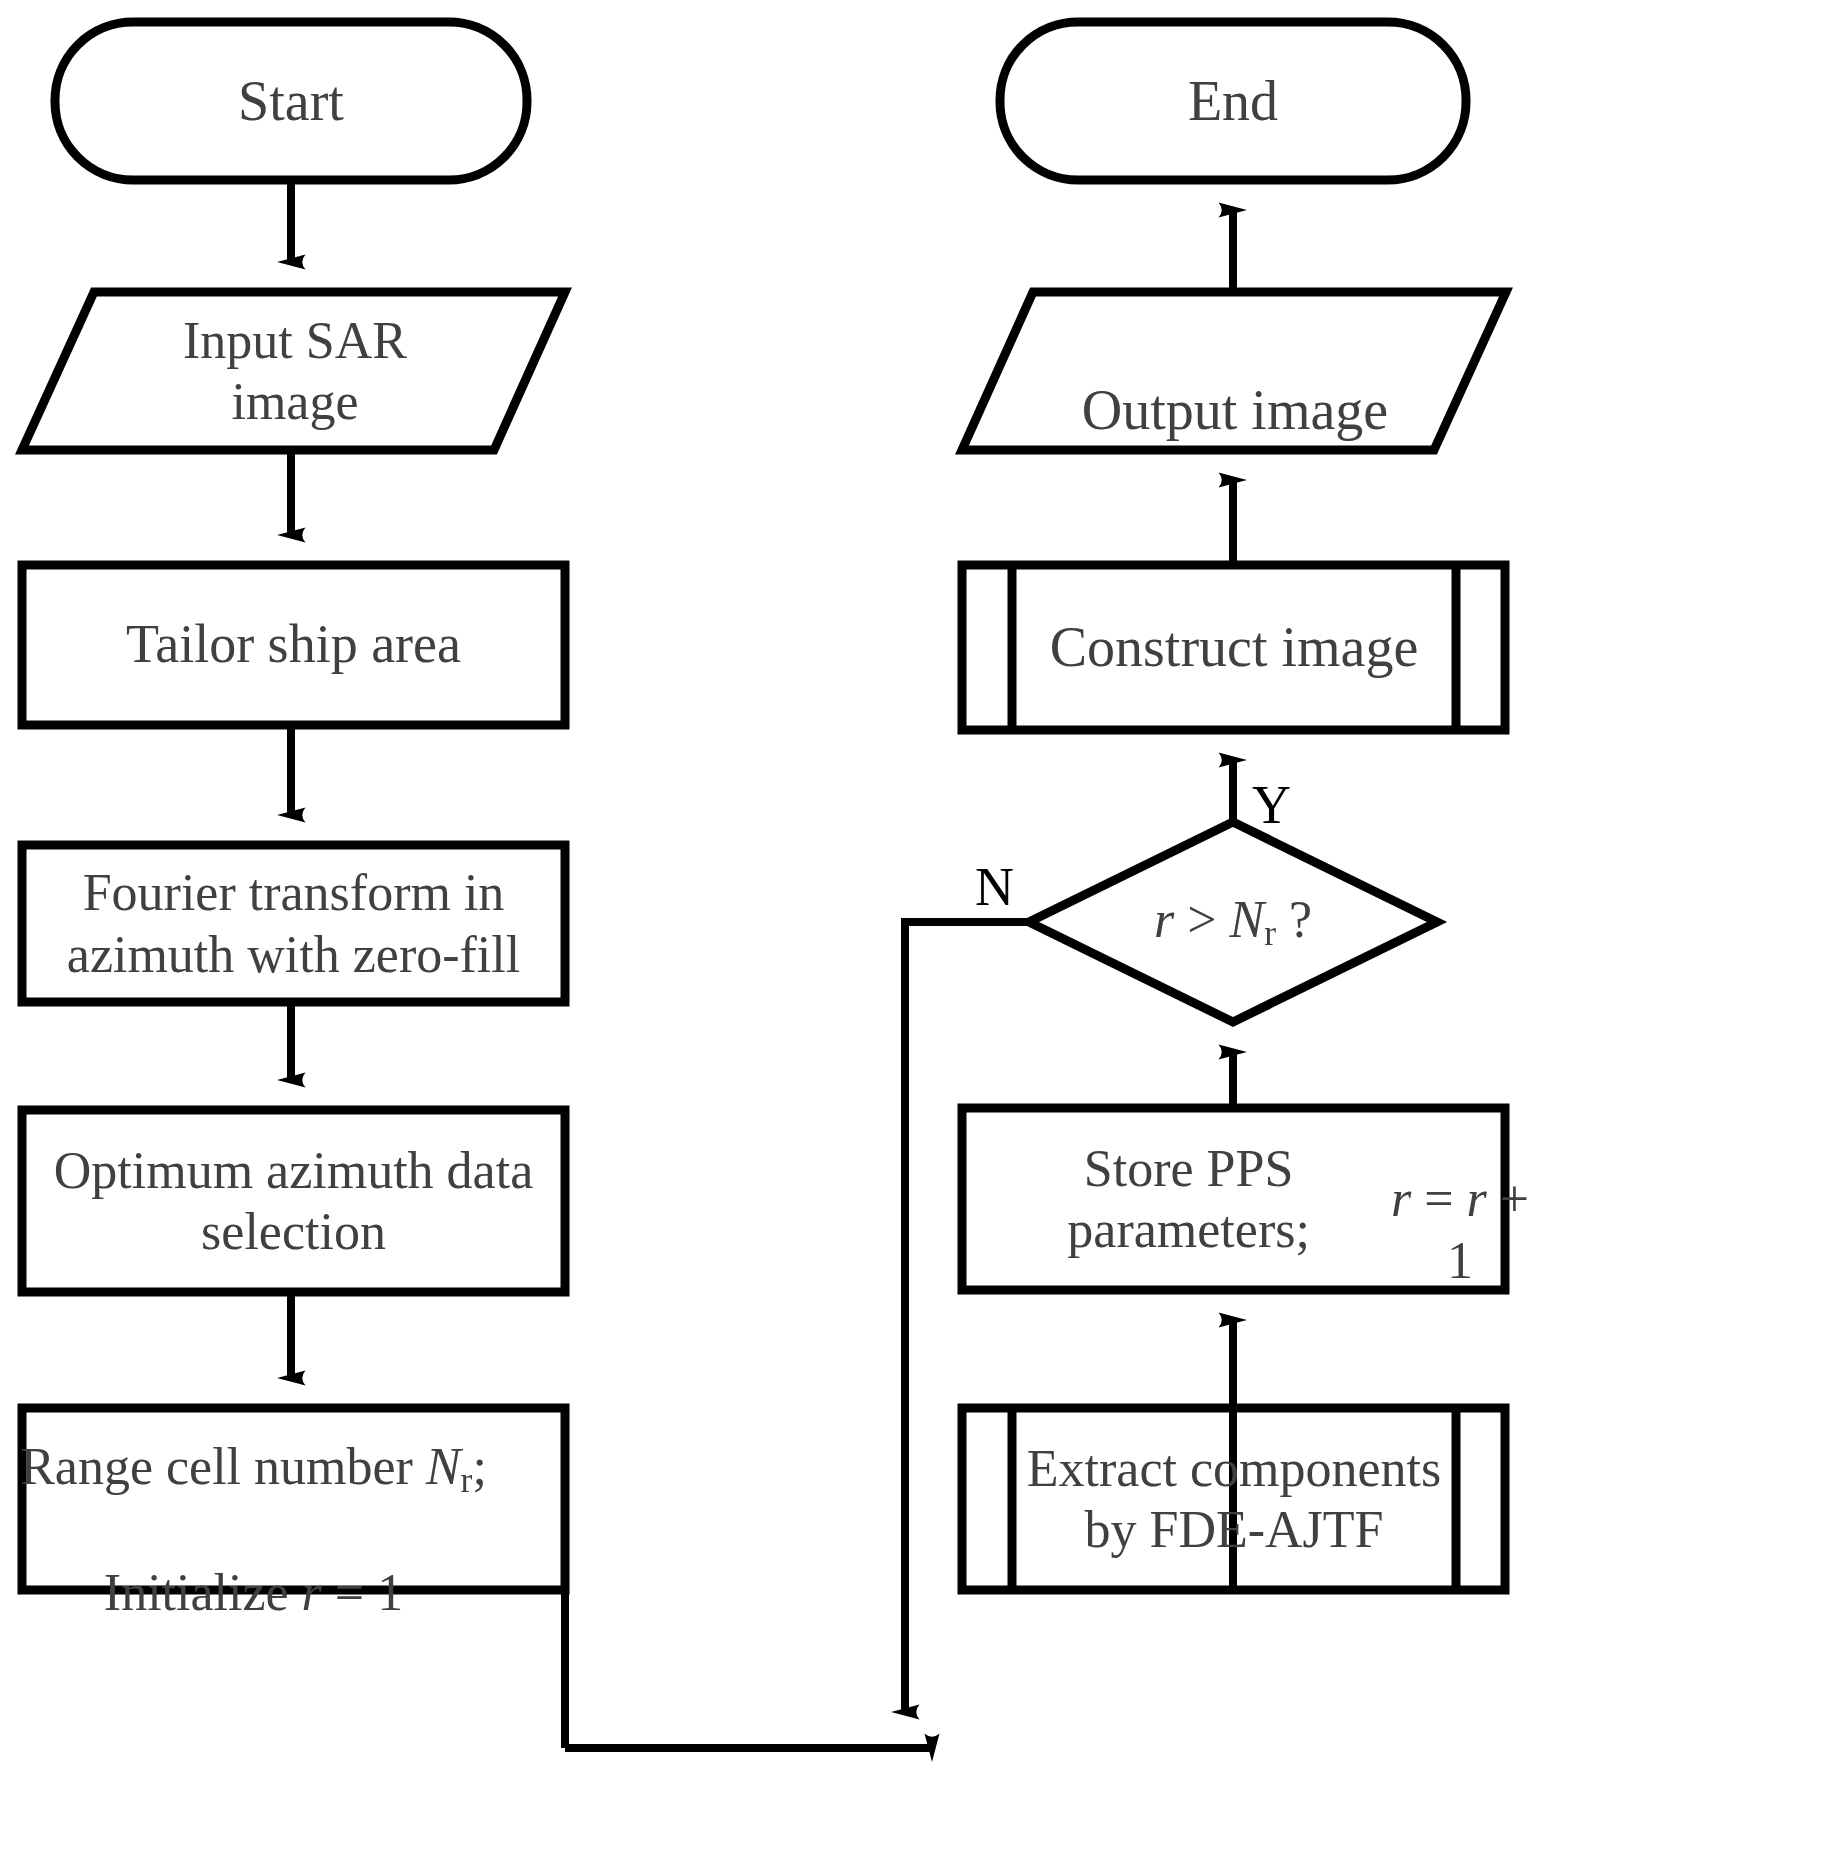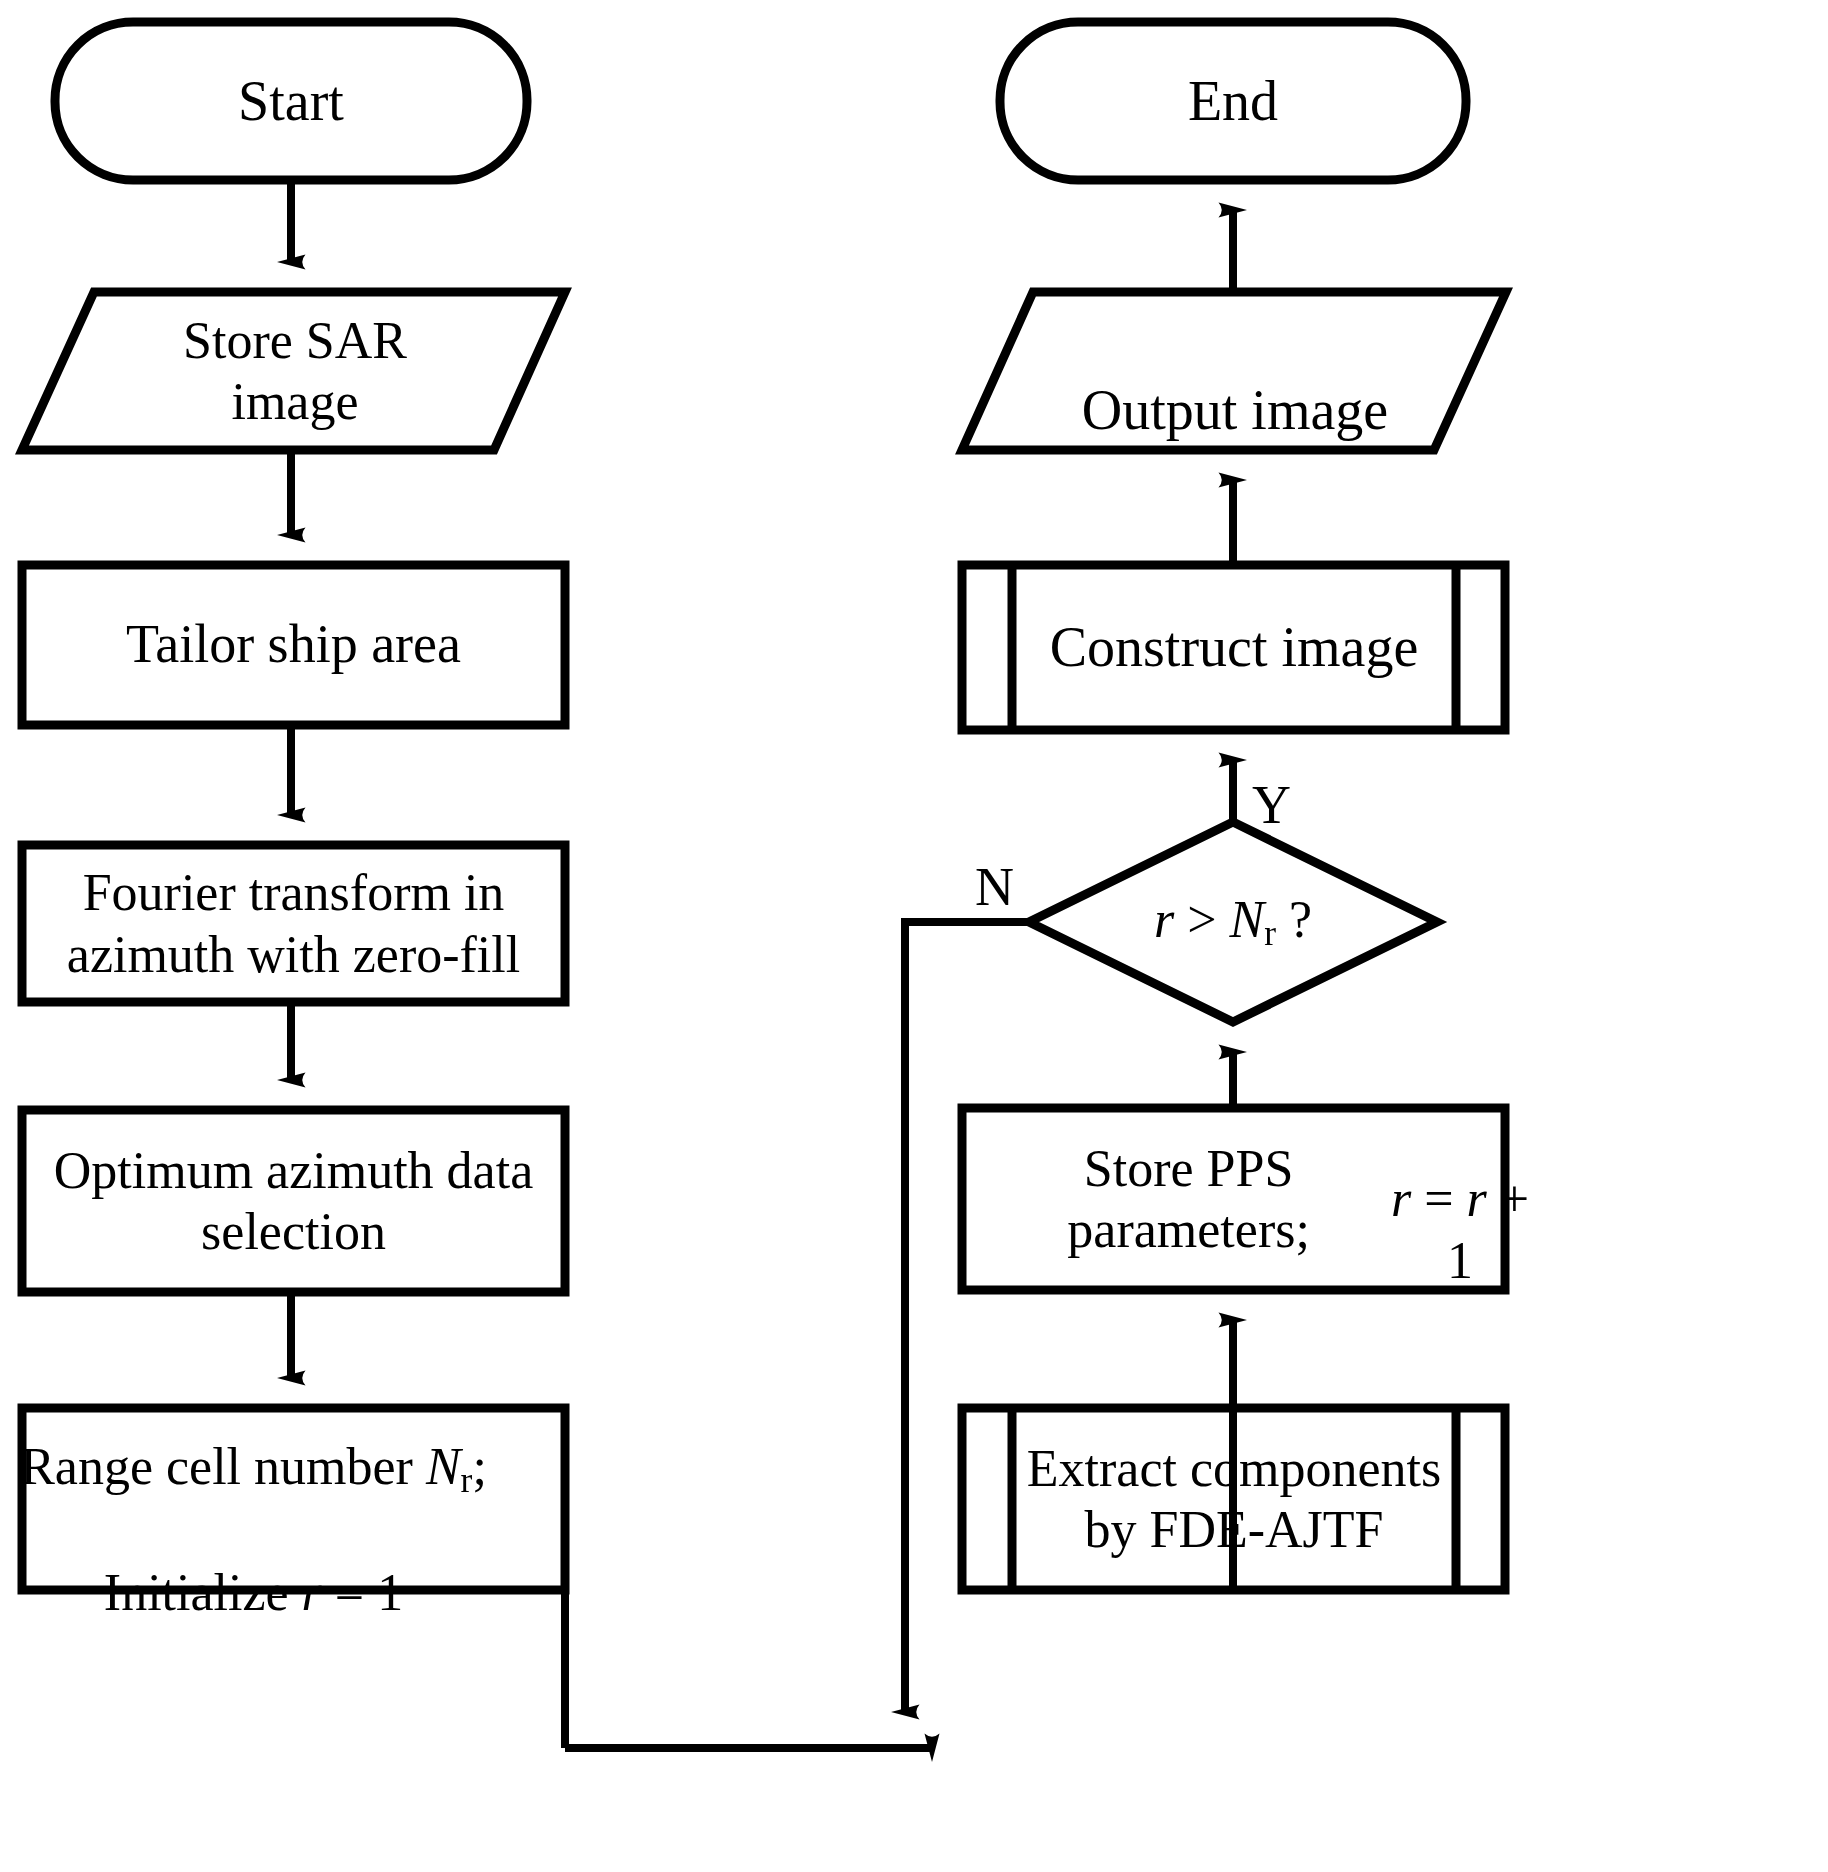--- a/index.html
+++ b/index.html
@@ -25,21 +25,21 @@
     width: 1828px;
     height: 1872px;
     display: block;
   }
   .node-label {
     position: absolute;
     display: flex;
     align-items: center;
     justify-content: center;
     text-align: center;
-    color: #000000;
+    color: #404040;
     font-family: "Liberation Serif", "DejaVu Serif", serif;
     font-weight: 400;
     line-height: 1.18;
     pointer-events: none;
     white-space: pre-line;
   }
   .edge-label {
     position: absolute;
     color: #000000;
     font-family: "Liberation Serif", "DejaVu Serif", serif;
@@ -132,21 +132,21 @@
       <line x1="1233" y1="565" x2="1233" y2="480" marker-end="url(#arrowUp)"></line>
 
       <line x1="1233" y1="292" x2="1233" y2="210" marker-end="url(#arrowUp)"></line>
 
       <path d="M1029,922 L905,922 L905,1712" marker-end="url(#arrowDown)"></path>
     </g>
   </svg>
 
   <div class="node-label" style="left:55px; top:22px; width:472px; height:158px; font-size:56px;">Start</div>
 
-  <div class="node-label" style="left:60px; top:296px; width:470px; height:150px; font-size:52px;">Store SAR
+  <div class="node-label" style="left:60px; top:296px; width:470px; height:150px; font-size:52px;">Input SAR
 image</div>
 
   <div class="node-label" style="left:22px; top:565px; width:543px; height:160px; font-size:54px;">Tailor ship area</div>
 
   <div class="node-label" style="left:18px; top:1110px; width:551px; height:182px; font-size:52px;">Optimum azimuth data
 selection</div>
 
   <div class="node-label" style="left:18px; top:845px; width:551px; height:157px; font-size:52px;">Fourier transform in
 azimuth with zero-fill</div>
 

